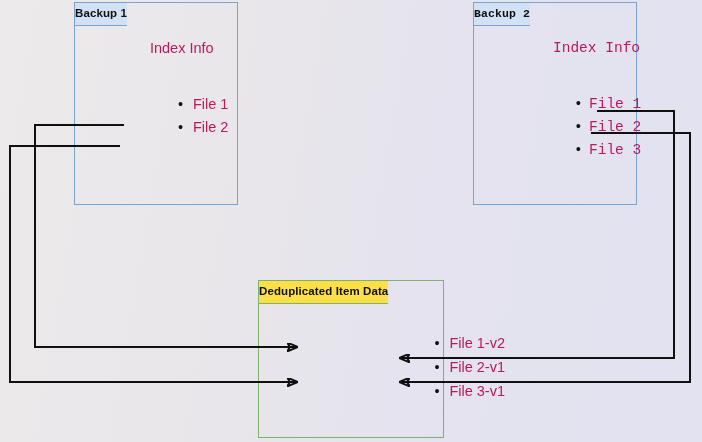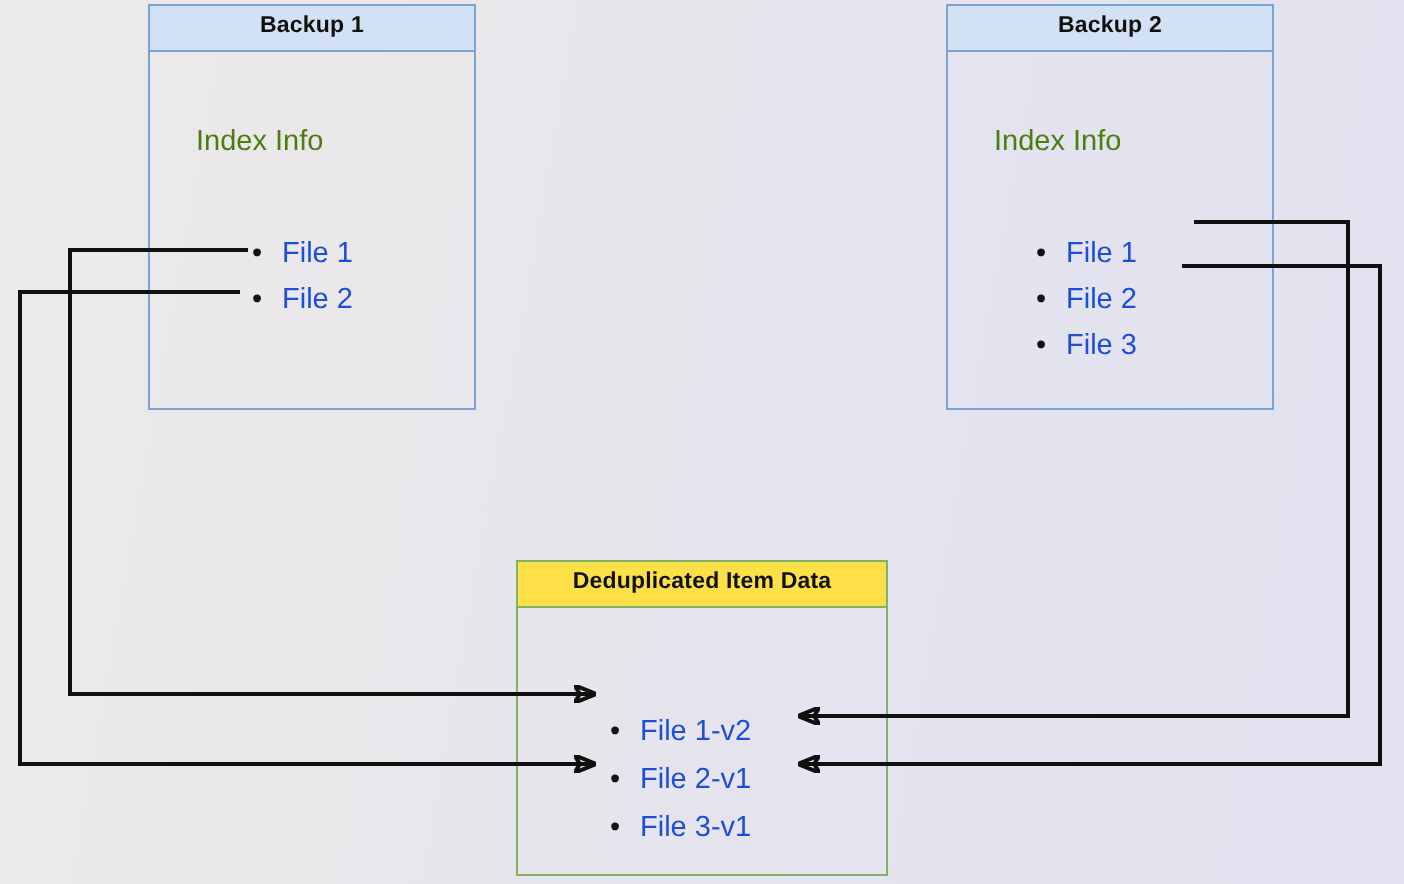--- a/index.html
+++ b/index.html
@@ -19,21 +19,21 @@
     left: 0; top: 0;
     width: 702px;
     height: 442px;
   }
   .box {
     position: absolute;
     box-sizing: border-box;
     border: 1.4px solid #7aa3d4;
     background: transparent;
     display: flex;
-    flex-direction: column;
+    flex-direction: row;
   }
   .box .box-title {
     height: 22px;
     line-height: 21px;
     text-align: center;
     font-size: 11.5px;
     font-weight: bold;
     color: #101010;
     background: #d3e1f4;
     border-bottom: 1.4px solid #7aa3d4;
@@ -46,32 +46,32 @@
     background: #fde047;
     border-bottom-color: #7fb268;
   }
   .box-body {
     flex: 1;
     position: relative;
   }
   .index-label {
     position: absolute;
     font-size: 14.5px;
-    color: #4d7c0f;
+    color: #be185d;
     white-space: nowrap;
   }
   ul.file-list {
     position: absolute;
     margin: 0;
     padding: 0;
     list-style: none;
   }
   ul.file-list li {
     font-size: 14.5px;
-    color: #1d4ed8;
+    color: #be185d;
     line-height: 23px;
     white-space: nowrap;
     position: relative;
     padding-left: 16px;
   }
   ul.file-list li::before {
     content: "\2022";
     position: absolute;
     left: 1px;
     top: -0.5px;
@@ -103,21 +103,21 @@
     <div class="box-title">Backup 1</div>
     <div class="box-body">
       <div class="index-label" style="left:23px; top:37px;">Index Info</div>
       <ul class="file-list" style="left:50px; top:90px;">
         <li>File 1</li>
         <li>File 2</li>
       </ul>
     </div>
   </div>
 
-  <div class="box" style="left:473px; top:2px; width:164px; height:203px;">
+  <div class="box" style="left:473px; top:2px; width:164px; height:203px;font-family:Liberation Mono, monospace;">
     <div class="box-title">Backup 2</div>
     <div class="box-body">
       <div class="index-label" style="left:23px; top:37px;">Index Info</div>
       <ul class="file-list" style="left:43px; top:90px;">
         <li>File 1</li>
         <li>File 2</li>
         <li>File 3</li>
       </ul>
     </div>
   </div>

